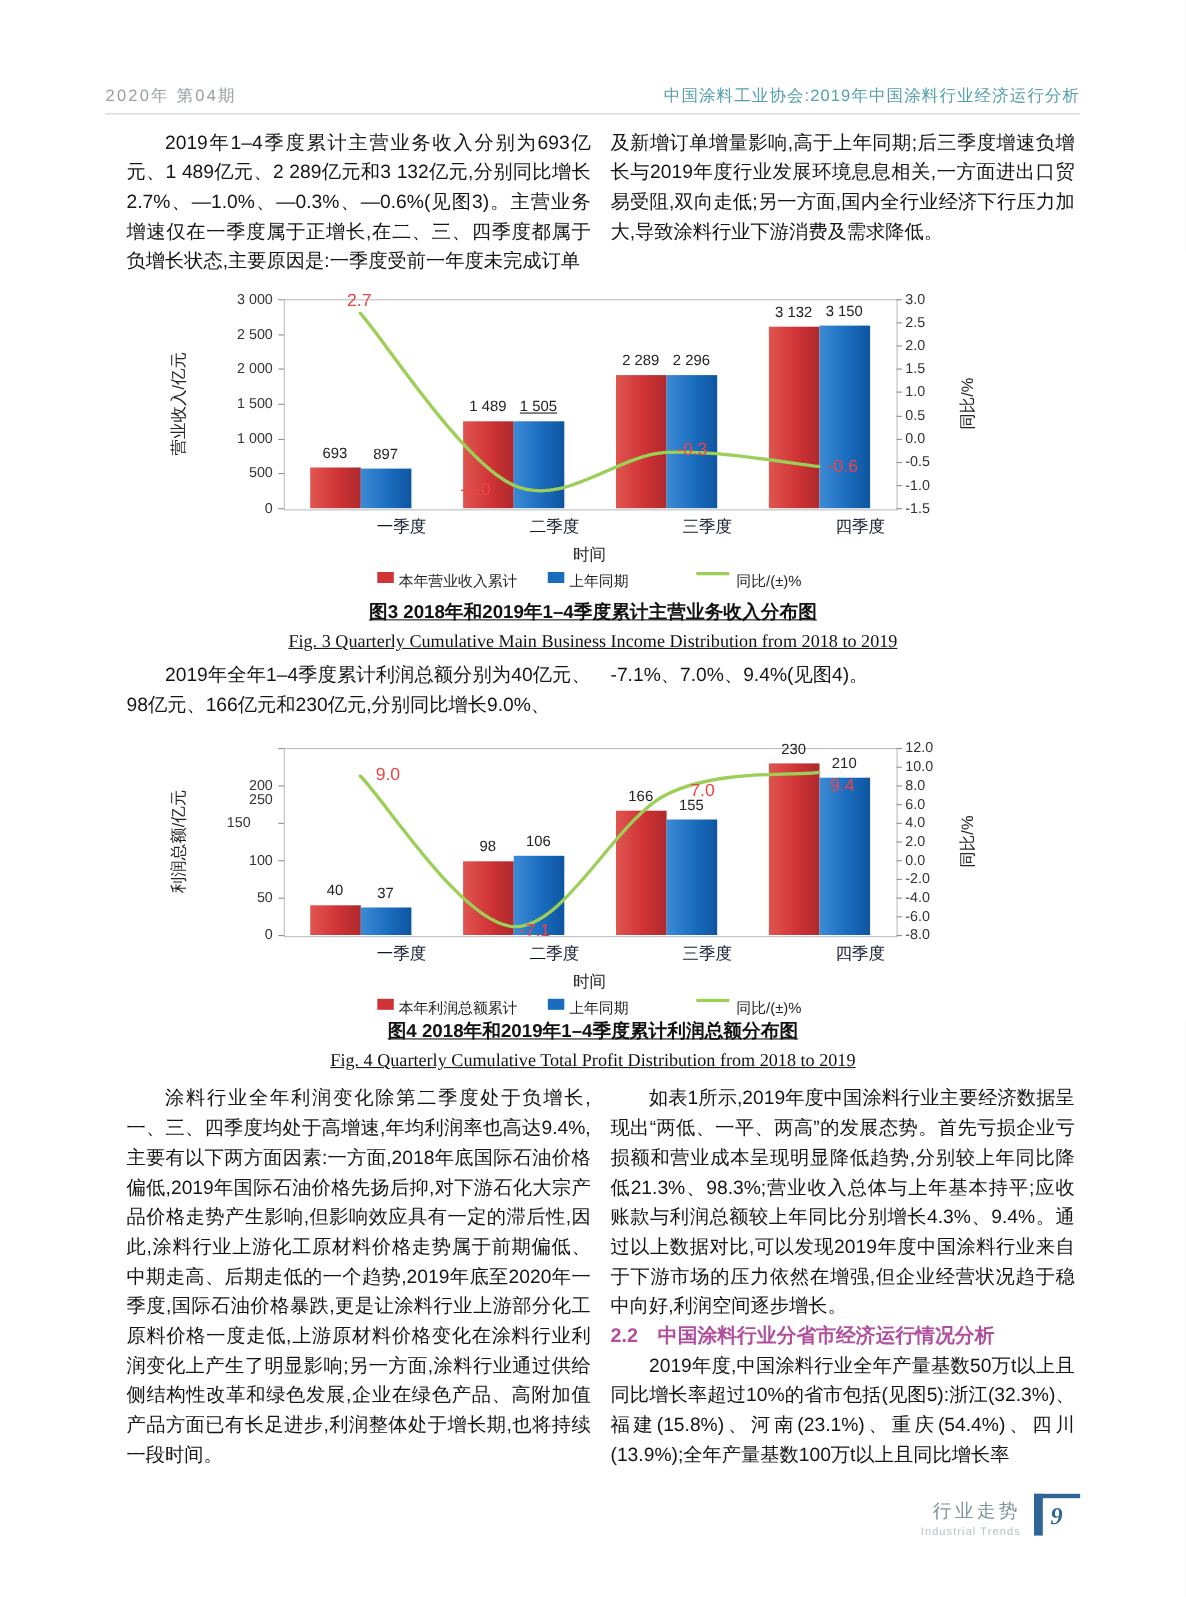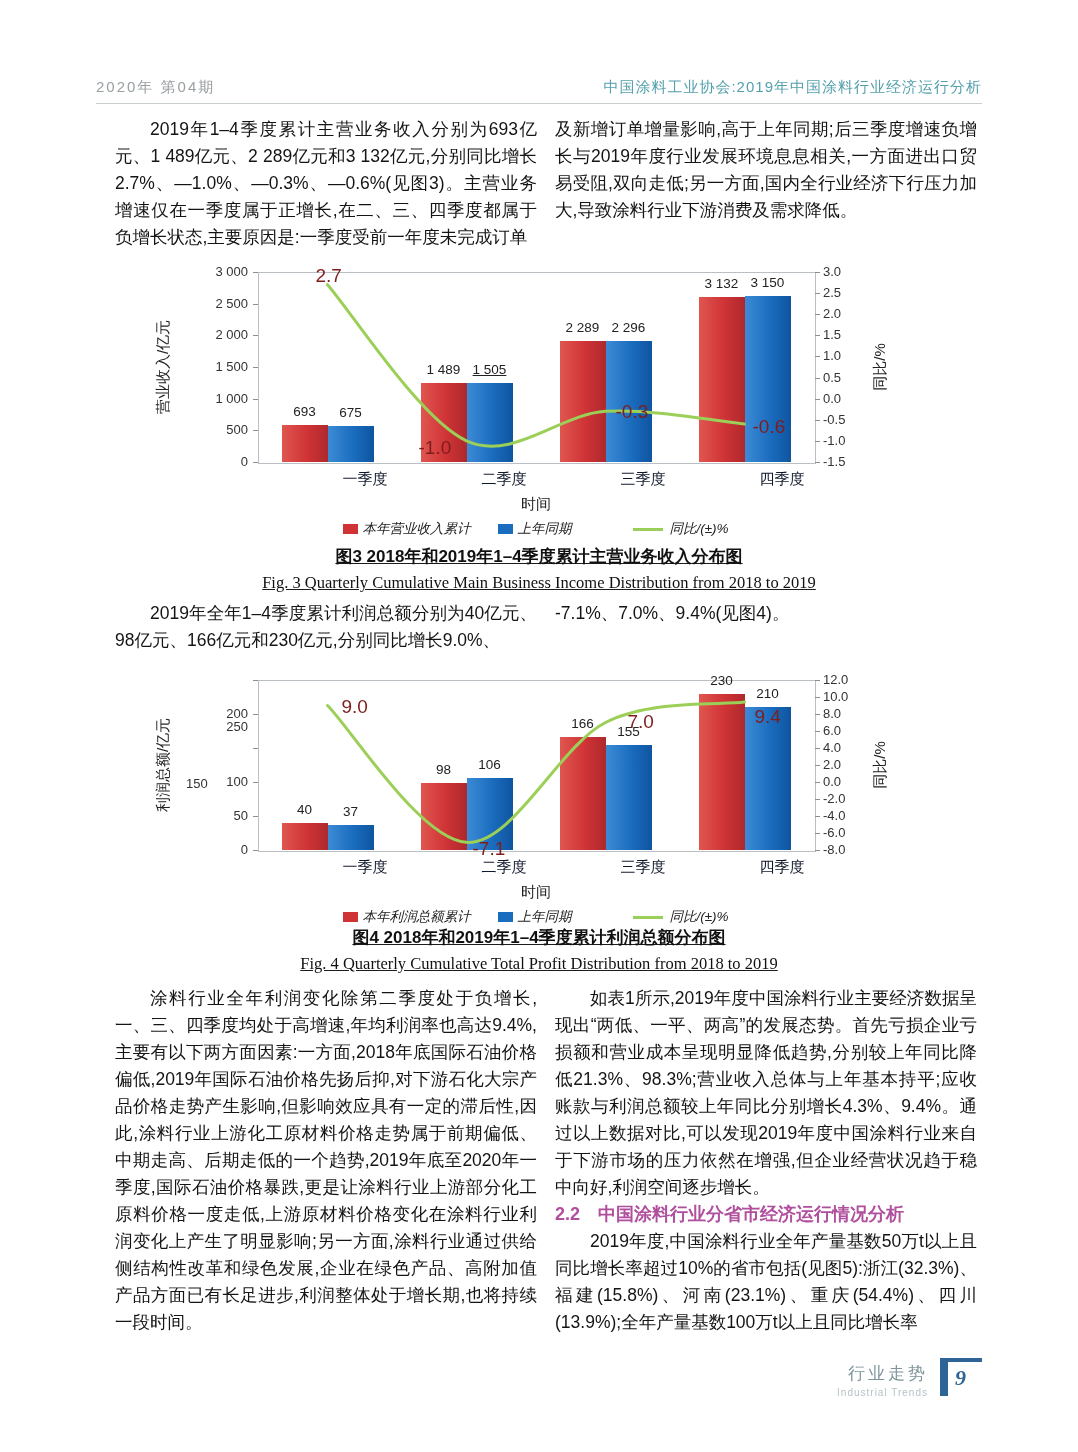--- a/index.html
+++ b/index.html
@@ -27,23 +27,23 @@
   .chart{position:absolute;left:150px;width:780px;}
   .chart .plot{position:absolute;background:#fff;border:1px solid #b9bfc2;}
   .chart .tick-label{position:absolute;font-size:13px;color:#333;line-height:16px;}
   .chart .tickmark{position:absolute;background:#8a8f92;}
   .chart .axis-label{position:absolute;font-size:15px;color:#222;white-space:nowrap;}
   .chart .bar{position:absolute;}
   .chart .bar.red{background:linear-gradient(90deg,#e0564f 0%,#cf3336 55%,#ae292c 100%);}
   .chart .bar.blue{background:linear-gradient(90deg,#3c8bd6 0%,#1a6cbe 55%,#0f55a0 100%);}
   .chart .bar-value{position:absolute;font-size:13.5px;color:#222;text-align:center;white-space:nowrap;}
   .chart .cat-label{position:absolute;font-size:15px;color:#0f172a;text-align:right;}
-  .chart .line-value{position:absolute;font-size:19px;color:#7f1d1d;white-space:nowrap;}
+  .chart .line-value{position:absolute;font-size:16px;color:#ef4444;white-space:nowrap;}
   .chart .legend{position:absolute;display:flex;justify-content:center;align-items:center;font-size:13.5px;color:#222;}
-  .legend-item{display:inline-flex;align-items:center;margin:0 14px;font-style:italic;}
+  .legend-item{display:inline-flex;margin:0 14px;}
   .legend-item.line-item{margin-left:48px;}
   .swatch{display:inline-block;width:15px;height:10px;margin-right:4px;}
   .swatch.red{background:#cf3336;}
   .swatch.blue{background:#1a6cbe;}
   .line-swatch{display:inline-block;width:30px;height:0;border-top:3px solid #9ccf57;margin-right:6px;}
 
   
   .footer{position:absolute;right:96px;top:1358px;display:flex;align-items:flex-start;}
   .footer-text{text-align:right;margin-right:12px;padding-top:4px;}
   .footer-cn{font-size:17px;color:#7f959b;letter-spacing:3px;}
@@ -102,21 +102,21 @@
       <div class="tickmark" style="left: 665px; top: 56.2222px; width: 5px; height: 1px;"></div>
       <div class="tick-label" style="left: 673px; top: 27.1111px; width: 44px; text-align: left;">2.5</div>
       <div class="tickmark" style="left: 665px; top: 35.1111px; width: 5px; height: 1px;"></div>
       <div class="tick-label" style="left: 673px; top: 6px; width: 44px; text-align: left;">3.0</div>
       <div class="tickmark" style="left: 665px; top: 14px; width: 5px; height: 1px;"></div>
       <div class="axis-label" style="left: 13px; top: 109px; transform: translate(-50%, -50%) rotate(-90deg);">营业收入/亿元</div>
       <div class="axis-label" style="left: 730px; top: 109px; transform: translate(-50%, -50%) rotate(-90deg);">同比/%</div>
       <div class="bar red" style="left: 131.5px; top: 167.425px; width: 46px; height: 36.575px;"></div>
       <div class="bar-value" style="left: 114.5px; top: 146.425px; width: 80px;">693</div>
       <div class="bar blue" style="left: 177.5px; top: 168.375px; width: 46px; height: 35.625px;"></div>
-      <div class="bar-value" style="left: 160.5px; top: 147.375px; width: 80px;">675</div>
+      <div class="bar-value" style="left: 160.5px; top: 147.375px; width: 80px;">897</div>
       <div class="cat-label" style="left: 117.5px; top: 212px; width: 120px;">一季度</div>
       <div class="bar red" style="left: 270.5px; top: 125.414px; width: 46px; height: 78.5861px;"></div>
       <div class="bar-value" style="left: 253.5px; top: 104.414px; width: 80px;">1 489</div>
       <div class="bar blue" style="left: 316.5px; top: 124.569px; width: 46px; height: 79.4306px;"></div>
       <div class="bar-value" style="left: 299.5px; top: 103.569px; width: 80px; text-decoration: underline;">1 505</div>
       <div class="cat-label" style="left: 256.5px; top: 212px; width: 120px;">二季度</div>
       <div class="bar red" style="left: 409.5px; top: 83.1917px; width: 46px; height: 120.808px;"></div>
       <div class="bar-value" style="left: 392.5px; top: 62.1917px; width: 80px;">2 289</div>
       <div class="bar blue" style="left: 455.5px; top: 82.8222px; width: 46px; height: 121.178px;"></div>
       <div class="bar-value" style="left: 438.5px; top: 61.8222px; width: 80px;">2 296</div>
@@ -163,21 +163,21 @@
   </div>
 
   <div class="chart" id="chart2" style="top:670px;height:260px">
       <div class="plot" style="left: 108px; top: 10px; width: 556px; height: 170px;"></div>
       <div class="tick-label" style="left: 36px; top: 172px; width: 62px; text-align: right;">0</div>
       <div class="tickmark" style="left: 103px; top: 180px; width: 5px; height: 1px;"></div>
       <div class="tick-label" style="left: 36px; top: 138px; width: 62px; text-align: right;">50</div>
       <div class="tickmark" style="left: 103px; top: 146px; width: 5px; height: 1px;"></div>
       <div class="tick-label" style="left: 36px; top: 104px; width: 62px; text-align: right;">100</div>
       <div class="tickmark" style="left: 103px; top: 112px; width: 5px; height: 1px;"></div>
-      <div class="tick-label" style="left: 36px; top: 70px; width: 62px; text-align: left; margin-top: 36px;">150</div>
+      <div class="tick-label" style="left: 36px; top: 70px; width: 62px; text-align: center;">150</div>
       <div class="tickmark" style="left: 103px; top: 78px; width: 5px; height: 1px;"></div>
       <div class="tick-label" style="left: 36px; top: 36px; width: 62px; text-align: right;">200</div>
       <div class="tickmark" style="left: 103px; top: 44px; width: 5px; height: 1px;"></div>
       <div class="tick-label" style="left: 36px; top: 2px; width: 62px; text-align: right; margin-top: 47px;">250</div>
       <div class="tickmark" style="left: 103px; top: 10px; width: 5px; height: 1px;"></div>
       <div class="tick-label" style="left: 673px; top: 172px; width: 44px; text-align: left;">-8.0</div>
       <div class="tickmark" style="left: 665px; top: 180px; width: 5px; height: 1px;"></div>
       <div class="tick-label" style="left: 673px; top: 155px; width: 44px; text-align: left;">-6.0</div>
       <div class="tickmark" style="left: 665px; top: 163px; width: 5px; height: 1px;"></div>
       <div class="tick-label" style="left: 673px; top: 138px; width: 44px; text-align: left;">-4.0</div>

